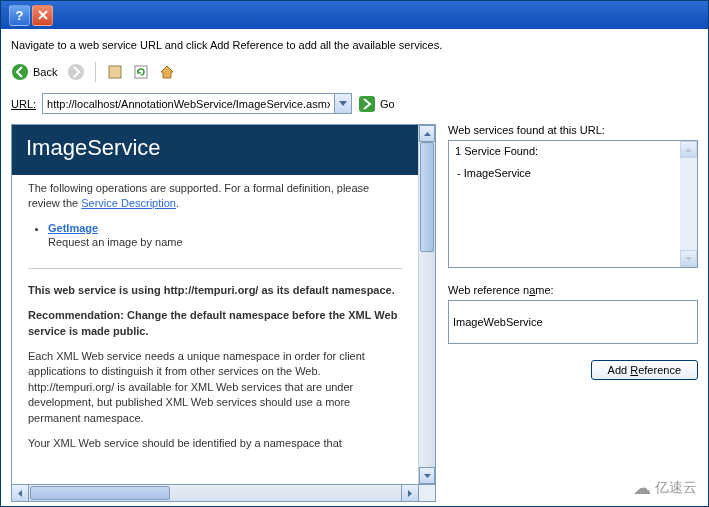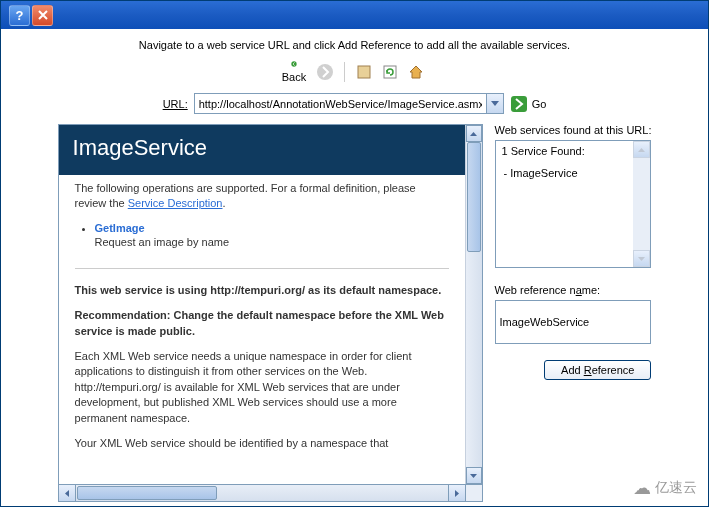--- a/index.html
+++ b/index.html
@@ -5,26 +5,26 @@
     * { box-sizing: border-box; margin: 0; padding: 0; }
     body { font-family: Tahoma, Arial, sans-serif; font-size: 11px; background: #fff; width: 709px; height: 507px; overflow: hidden; border: 1px solid #003c74; }
     
     .titlebar { background: linear-gradient(to bottom, #2a6dd4 0%, #1b5bc2 50%, #0d4fb8 100%); height: 28px; display: flex; align-items: center; padding: 0 4px 0 8px; color: #fff; font-weight: bold; font-size: 13px; }
     .titlebar-text { flex: 1; }
     .titlebar-btns { display: flex; gap: 2px; }
     .titlebar-btn { width: 21px; height: 21px; border-radius: 3px; display: flex; align-items: center; justify-content: center; font-weight: bold; font-size: 13px; border: 1px solid rgba(255,255,255,0.3); cursor: pointer; }
     .help-btn { background: linear-gradient(to bottom, #6aa6f0, #2a6dd4); color: #fff; }
     .close-btn { background: linear-gradient(to bottom, #f08a6a, #d44a2a); color: #fff; }
     
-    .content { padding: 10px 10px 4px 10px; background: #fff; height: calc(100% - 28px); display: flex; flex-direction: column; align-items: center; }
+    .content { padding: 10px 10px 4px 10px; background: #fff; height: calc(100% - 28px); display: flex; flex-direction: column; }
     .instruction { margin-bottom: 10px; font-size: 11px; }
     
     .toolbar { display: flex; align-items: center; gap: 4px; margin-bottom: 10px; }
     .tb-btn { display: inline-flex; align-items: center; justify-content: center; width: 22px; height: 22px; cursor: pointer; }
-    .tb-btn.back { width: auto; gap: 4px; padding-right: 4px; flex-direction: column; }
+    .tb-btn.back { width: auto; gap: 4px; padding-right: 4px; }
     .tb-sep { width: 1px; height: 20px; background: #ccc; margin: 0 4px; }
     
     .urlrow { display: flex; align-items: center; gap: 6px; margin-bottom: 10px; }
     .url-label { text-decoration: underline; }
     .url-input-wrap { flex: 0 0 310px; display: flex; border: 1px solid #7f9db9; background: #fff; height: 21px; }
     .url-input { flex: 1; border: none; padding: 0 4px; font-family: inherit; font-size: 11px; outline: none; }
     .url-dd { width: 17px; background: linear-gradient(to bottom, #e8f0fc, #c6d8f0); border-left: 1px solid #7f9db9; display: flex; align-items: center; justify-content: center; cursor: pointer; }
     .go-btn { display: inline-flex; align-items: center; gap: 4px; cursor: pointer; }
     
     .main { display: flex; gap: 12px; flex: 1; min-height: 0; }
@@ -32,21 +32,21 @@
     .right-col { flex: 1; display: flex; flex-direction: column; }
     
     .browser-pane { flex: 1; border: 1px solid #7f9db9; display: flex; min-height: 0; background: #fff; }
     .browser-inner { flex: 1; overflow: hidden; font-family: Verdana, Arial, sans-serif; }
     .svc-header { background: #0f3a5f; color: #fff; padding: 10px 14px 14px 14px; font-size: 22px; font-weight: normal; }
     .svc-body { padding: 6px 16px; font-size: 11px; color: #333; }
     .svc-body p { margin-bottom: 10px; line-height: 1.4; }
     .svc-link { color: #2a6dd4; text-decoration: underline; cursor: pointer; }
     .svc-ops { margin: 8px 0 20px 20px; list-style: disc; }
     .svc-ops li { margin-bottom: 4px; }
-    .svc-op-link { color: #2a6dd4; font-weight: bold; cursor: pointer; }
+    .svc-op-link { color: #2a6dd4; text-decoration: underline; font-weight: bold; cursor: pointer; }
     .svc-op-desc { display: block; color: #333; margin-top: 2px; }
     .hr { border: none; border-top: 1px solid #ccc; margin: 8px 0 14px 0; }
     .svc-body strong { font-weight: bold; }
     .vscroll { width: 17px; background: linear-gradient(to right, #e8eef7, #d6e0ee); border-left: 1px solid #c6d0de; position: relative; }
     .vscroll-thumb { position: absolute; left: 1px; right: 1px; top: 17px; height: 110px; background: linear-gradient(to right, #c6d8f0, #a8c4e8); border: 1px solid #7f9db9; border-radius: 2px; }
     .vscroll-arrow { position: absolute; left: 0; right: 0; height: 17px; background: linear-gradient(to bottom, #e8f0fc, #c6d8f0); border: 1px solid #7f9db9; display: flex; align-items: center; justify-content: center; }
     .vsa-up { top: 0; }
     .vsa-down { bottom: 0; }
     
     .hscroll { height: 17px; background: linear-gradient(to bottom, #e8eef7, #d6e0ee); border: 1px solid #7f9db9; border-top: none; display: flex; position: relative; }

